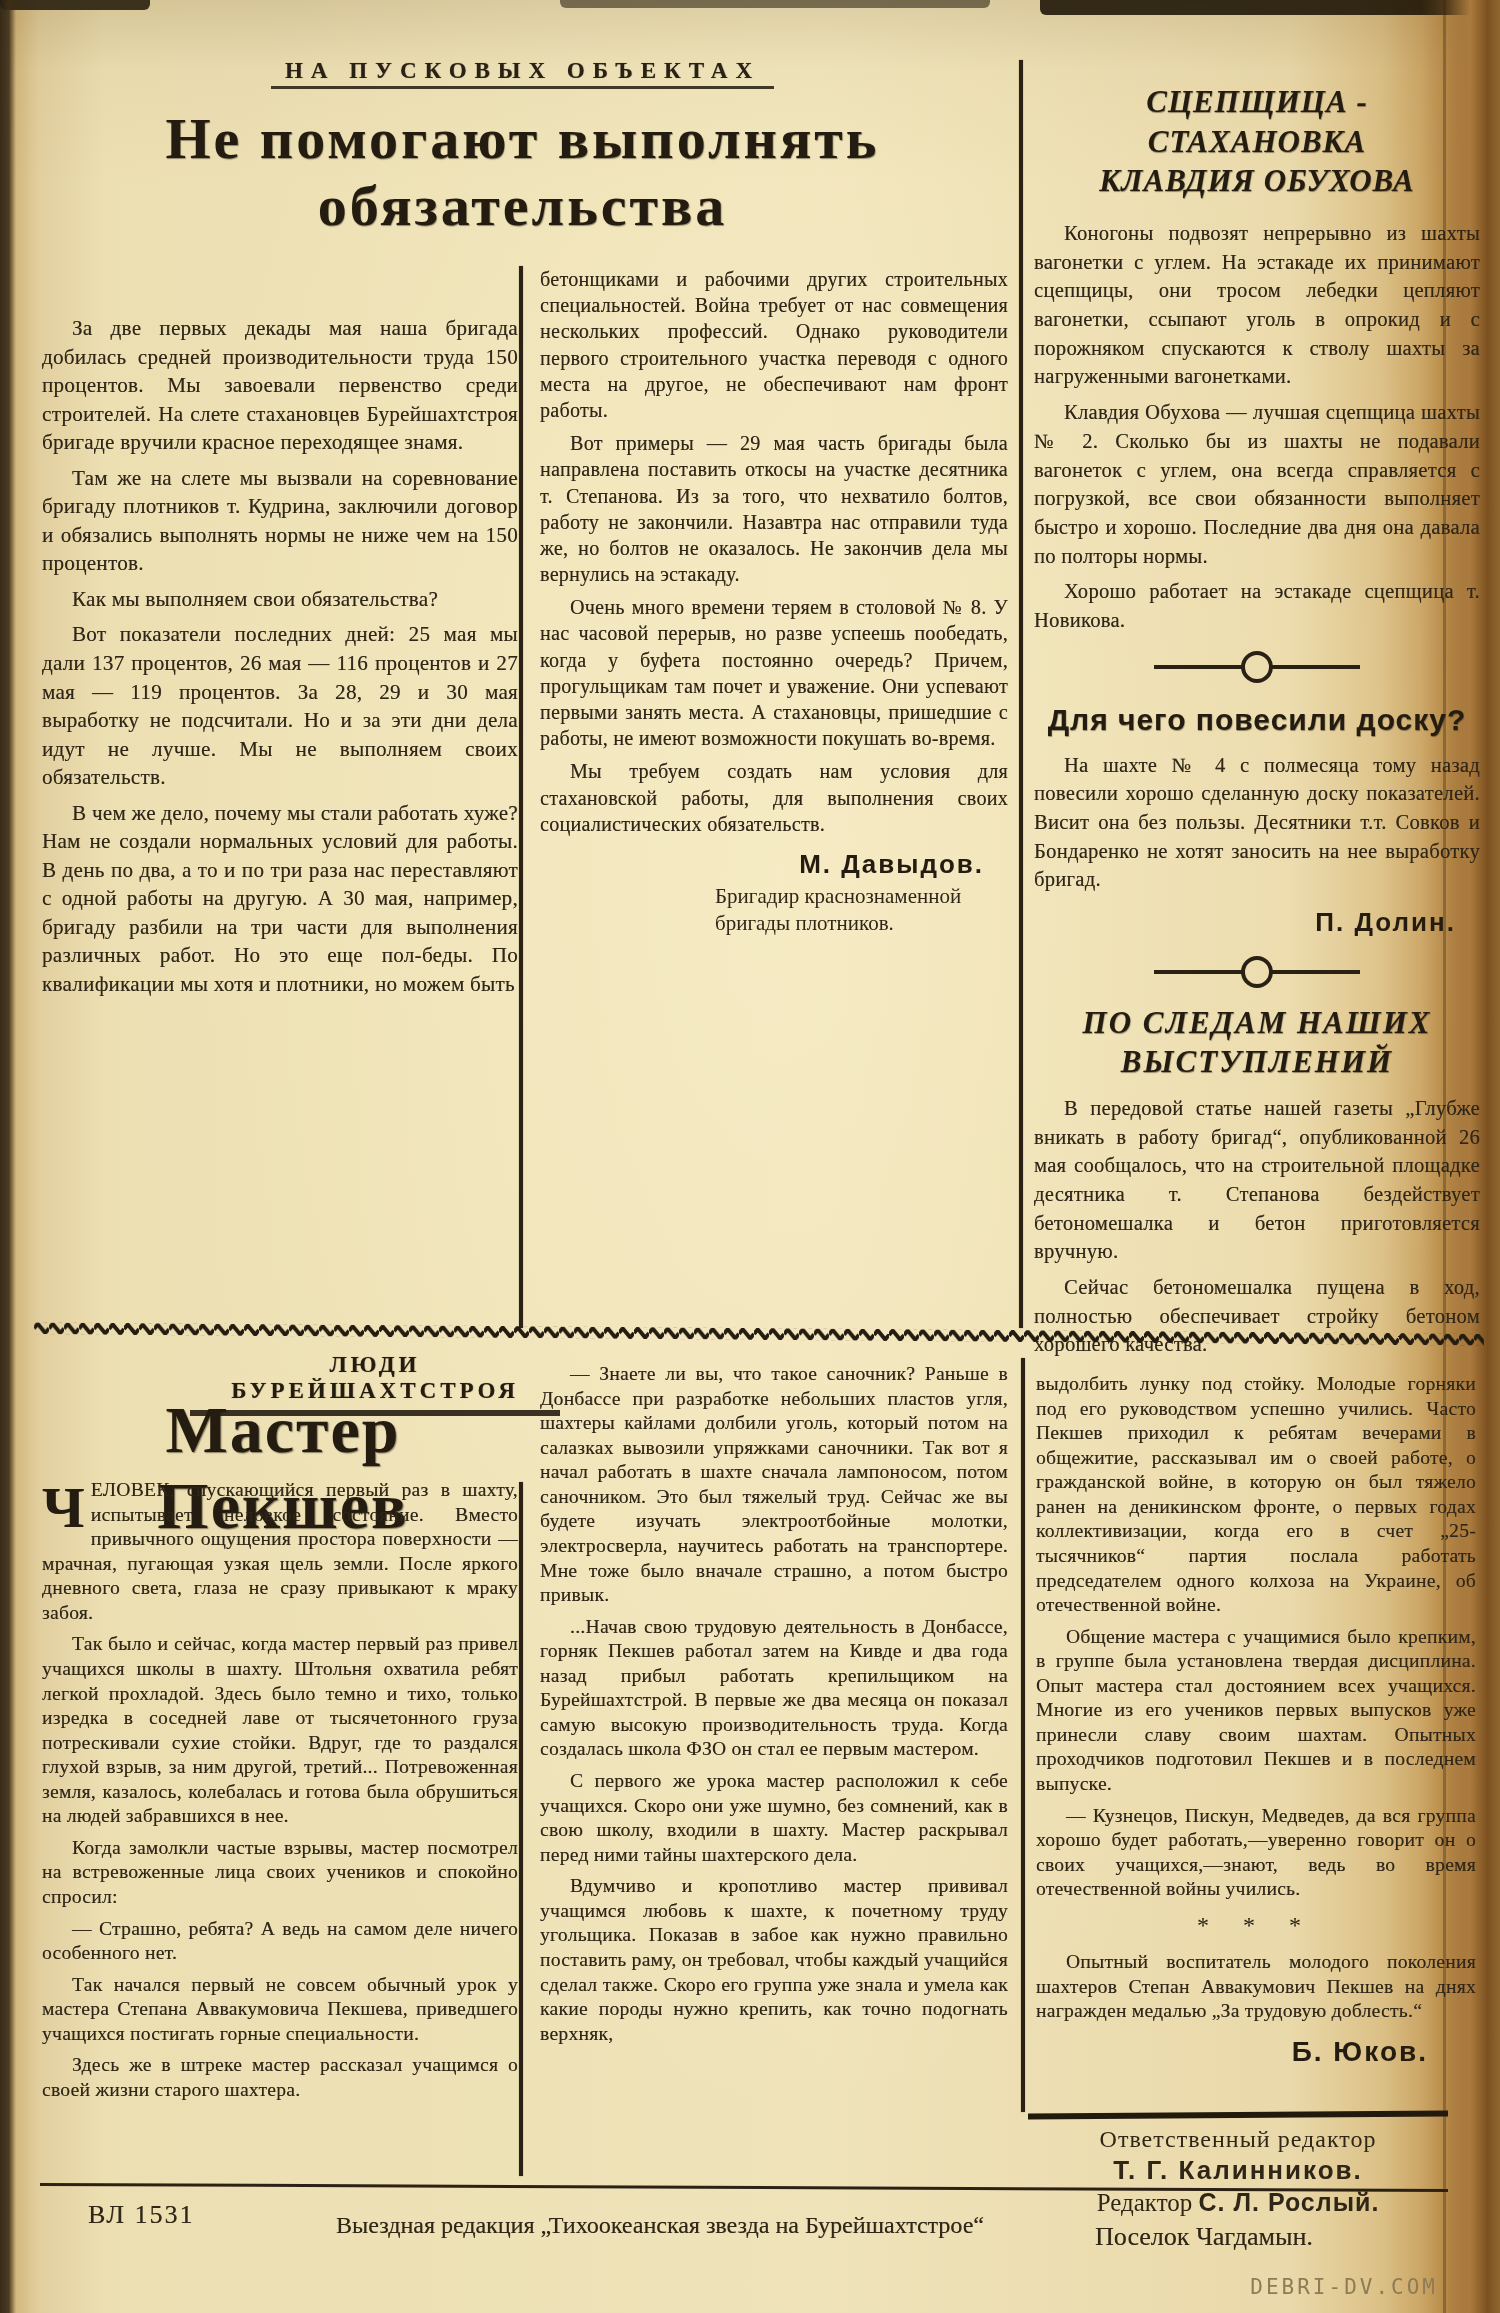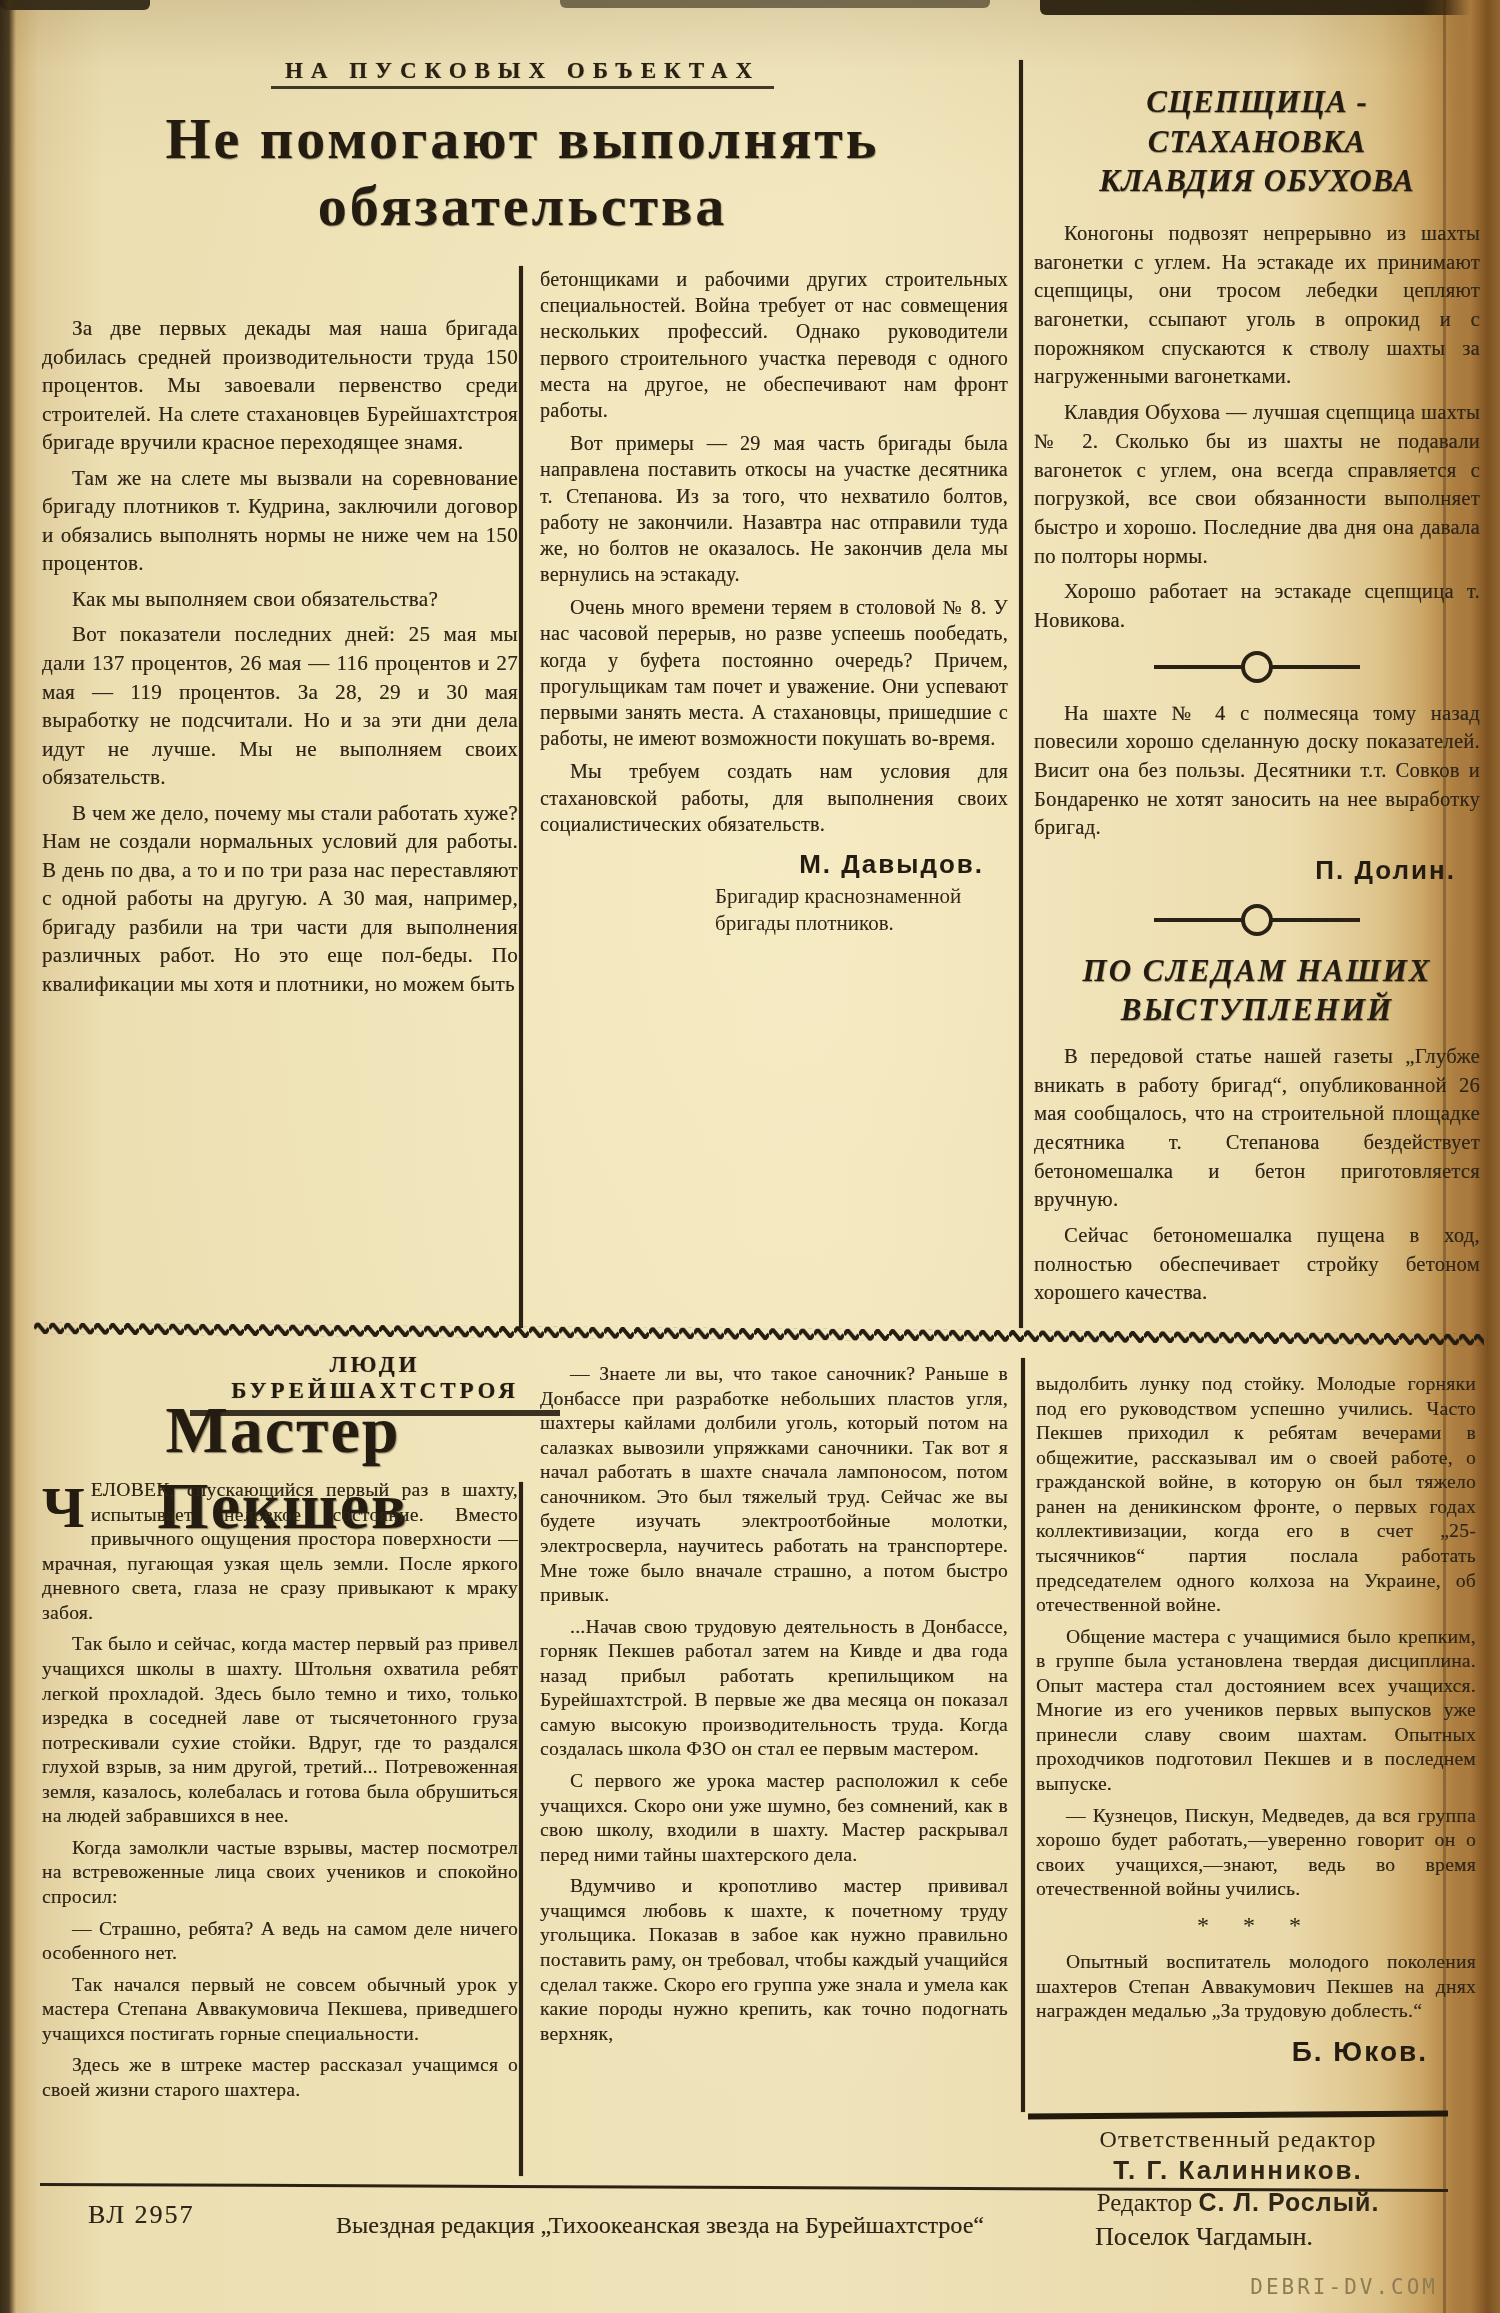--- a/index.html
+++ b/index.html
@@ -125,20 +125,21 @@
     <p class="t">Коногоны подвозят непрерывно из шахты вагонетки с углем. На эстакаде их принимают сцепщицы, они тросом лебедки цепляют вагонетки, ссыпают уголь в опрокид и с порожняком спускаются к стволу шахты за нагруженными вагонетками.</p>
     <p class="t">Клавдия Обухова — лучшая сцепщица шахты № 2. Сколько бы из шахты не подавали вагонеток с углем, она всегда справляется с погрузкой, все свои обязанности выполняет быстро и хорошо. Последние два дня она давала по полторы нормы.</p>
     <p class="t">Хорошо работает на эстакаде сцепщица т. Новикова.</p>
 
     <div class="odiv">
       <span class="line"></span>
       <span class="ring"></span>
       <span class="line"></span>
     </div>
 
+    <h2 class="h-board">Для чего повесили доску?</h2>
     <p class="t">На шахте № 4 с полмесяца тому назад повесили хорошо сделанную доску показателей. Висит она без пользы. Десятники т.т. Совков и Бондаренко не хотят заносить на нее выработку бригад.</p>
     <div class="sig">П. Долин.</div>
 
     <div class="odiv">
       <span class="line"></span>
       <span class="ring"></span>
       <span class="line"></span>
     </div>
 
     <h2 class="h-followup"><span>ПО СЛЕДАМ НАШИХ</span><br>
@@ -187,18 +188,18 @@
   </section>
 
   <div class="editors">
     <div class="ed-rule"></div>
     <div class="ed1">Ответственный редактор</div>
     <div class="ed2">Т. Г. Калинников.</div>
     <div class="ed3"><span>Редактор</span> <b>С. Л. Рослый.</b></div>
   </div>
 
   <div class="foot-rule"></div>
-  <div class="foot" style="left:88px;top:2200px;font-size:26px;letter-spacing:2px;">ВЛ 2957</div>
+  <div class="foot" style="left:88px;top:2200px;font-size:26px;letter-spacing:2px;">ВЛ 1531</div>
   <div class="foot" style="left:250px;top:2212px;width:820px;text-align:center;">Выездная редакция „Тихоокеанская звезда на Бурейшахтстрое“</div>
   <div class="foot" style="left:1095px;top:2222px;font-size:26px;">Поселок Чагдамын.</div>
   <div class="watermark">DEBRI-DV.COM</div>
 
 </div>
 
 </body></html>

